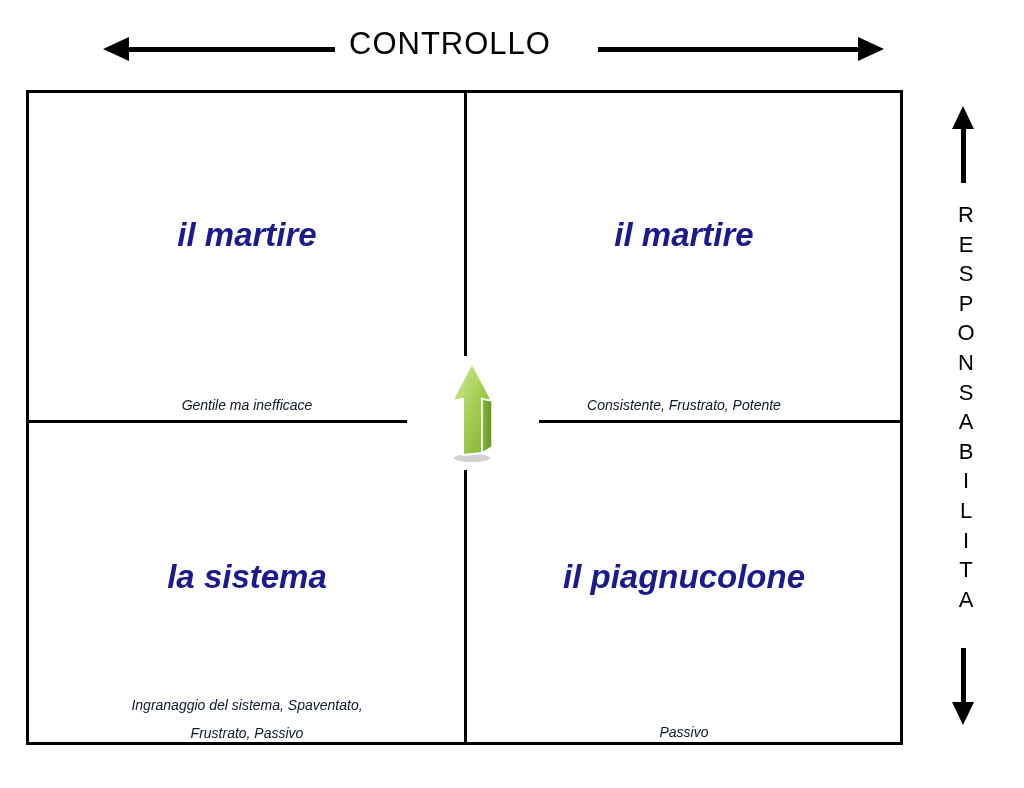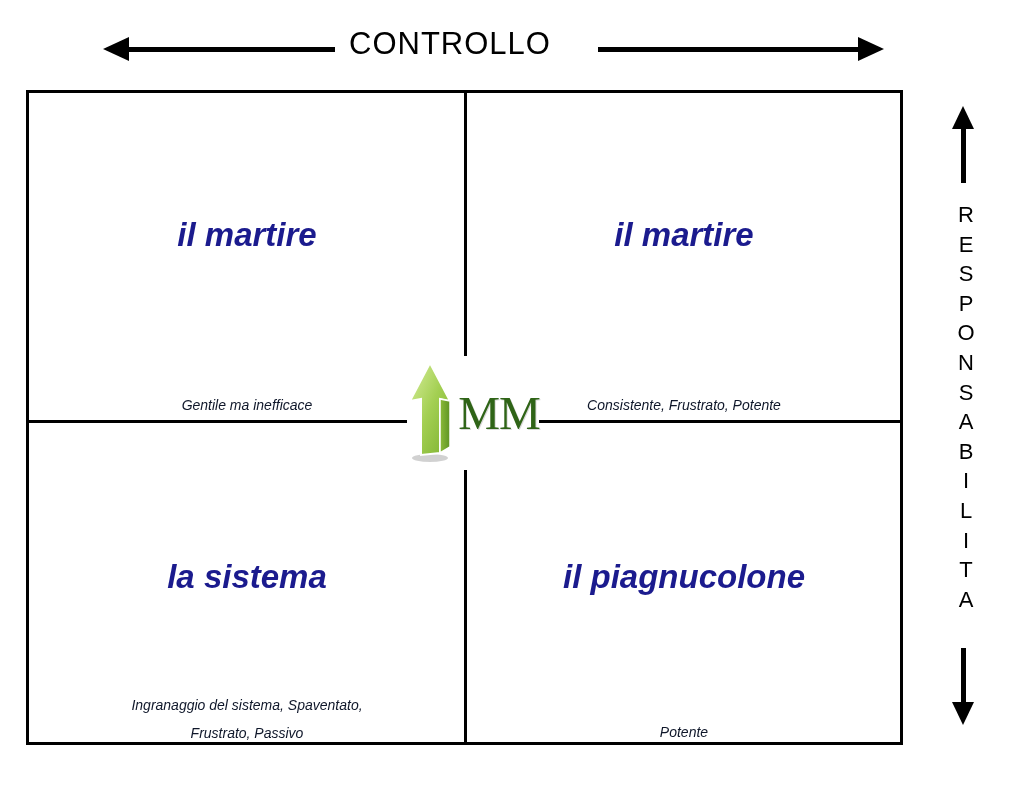--- a/index.html
+++ b/index.html
@@ -87,42 +87,41 @@
     <div class="abs q-title tr-title">il martire</div>
     <div class="abs q-sub tl-sub">Gentile ma inefficace</div>
     <div class="abs q-sub tr-sub">Consistente, Frustrato, Potente</div>
 
     <div class="abs q-title bl-title">la sistema</div>
     <div class="abs q-sub bl-sub">
       <span>Ingranaggio del sistema, Spaventato,</span><br>
       <span>Frustrato, Passivo</span>
     </div>
     <div class="abs q-title br-title">il piagnucolone</div>
-    <div class="abs q-sub br-sub">Potente</div>
+    <div class="abs q-sub br-sub">Passivo</div>
 
     <div class="abs logo-box">
       <span>
         <svg width="50" height="104" viewBox="0 0 50 104">
           <defs>
             <linearGradient id="g1" x1="0" y1="0" x2="1" y2="1">
               <stop offset="0" stop-color="#d8ef9d"></stop>
               <stop offset="0.5" stop-color="#a3cf52"></stop>
               <stop offset="1" stop-color="#7cb12f"></stop>
             </linearGradient>
             <linearGradient id="g2" x1="0" y1="0" x2="1" y2="0">
               <stop offset="0" stop-color="#8cbb3a"></stop>
               <stop offset="1" stop-color="#5e9424"></stop>
             </linearGradient>
           </defs>
           <ellipse cx="24" cy="99" rx="18" ry="4" fill="#000" opacity="0.18"></ellipse>
           <polygon points="4,42 24,4 44,42 34,40 34,94 15,96 15,40" fill="url(#g1)" stroke="#ffffff" stroke-width="2"></polygon>
           <polygon points="34,40 44,42 44,88 34,94" fill="url(#g2)" stroke="#ffffff" stroke-width="1.5"></polygon>
         </svg>
       </span>
-      <span class="logo-text">MM</span>
     </div>
   </div>
 
   <div class="abs v-arrow-head v-head-up"></div>
   <div class="abs v-arrow-line v-line-up"></div>
   <div class="abs v-rail-letters">
     <span>R</span>
     <span>E</span>
     <span>S</span>
     <span>P</span>

